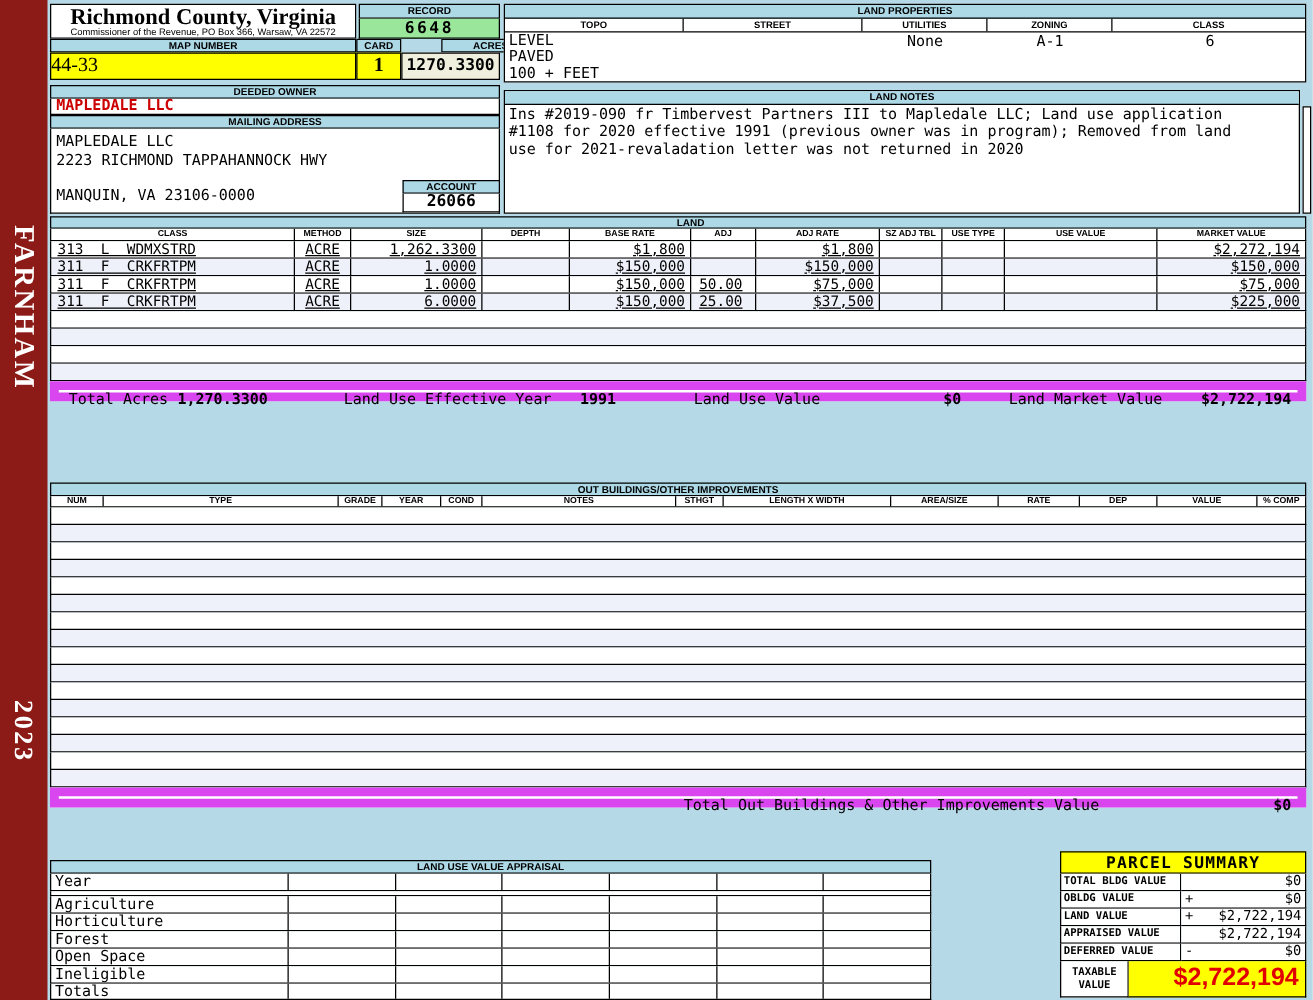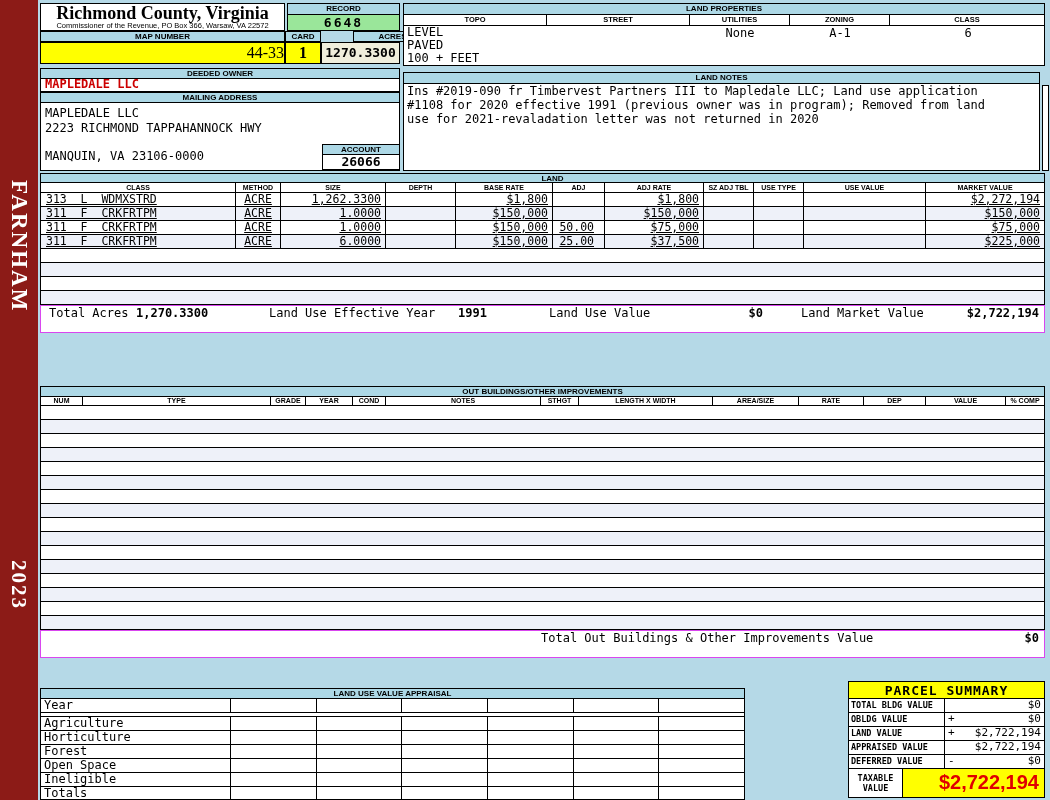--- a/index.html
+++ b/index.html
@@ -24,21 +24,21 @@
 
   #record-box { position:absolute; left:287px; top:3px; width:113px; height:28px; }
   #record-head { height:12px; line-height:10px; }
   #record-val { height:16px; background:#9ae69a; border:1px solid #000; border-top:none; text-align:center;
                 font:bold 13px "DejaVu Sans Mono",monospace; line-height:15px; letter-spacing:2px; }
 
   #mapnum-head { left:40px; top:31px; width:245px; height:11px; line-height:10px; }
   #card-head   { left:285px; top:31px; width:36px; height:11px; line-height:10px; }
   #acres-head  { left:321px; top:31px; width:79px; height:11px; line-height:10px;margin-left:32px; }
   #mapnum-val { left:40px; top:42px; width:245px; height:22px; background:#ffff00; border:1px solid #000;
-                font-family:"Liberation Serif",serif; font-size:16px; text-align:right; line-height:20px; }
+                font-family:"Liberation Serif",serif; font-size:16px; text-align:left; line-height:20px; }
   #card-val   { left:285px; top:42px; width:36px; height:22px; background:#ffff00; border:1px solid #000;
                 font-family:"Liberation Serif",serif; font-weight:bold; font-size:16px; text-align:center; line-height:20px; }
   #acres-val  { left:321px; top:42px; width:79px; height:22px; background:#f0eedc; border:1px solid #000;
                 font:bold 13px "DejaVu Sans Mono",monospace; text-align:center; line-height:20px; }
 
   
   #owner-band { left:40px; top:68px; width:360px; height:11px; line-height:10px; }
   #owner-name { left:40px; top:79px; width:360px; height:13px; background:#fff; border:1px solid #000; border-top:none;
                 color:#cc0000; font:bold 12px "DejaVu Sans Mono",monospace; line-height:11px; padding-left:4px; }
   #mail-band  { left:40px; top:92px; width:360px; height:11px; line-height:10px; }
@@ -82,21 +82,21 @@
           font:11.5px "DejaVu Sans Mono",monospace; line-height:12px; }
   .drow.alt { background:#eef1f9; }
   .drow > div { border-right:1px solid #000; overflow:hidden; white-space:pre;text-decoration:underline; }
   .drow > div:last-child { border-right:none; }
   .cell-l { text-align:left; padding-left:5px; }
   .cell-c { text-align:center; }
   .cell-r { text-align:right; padding-right:4px; }
   .cell-r2 { text-align:right; padding-right:10px; }
   .erow { height:14px; background:#fff; border-bottom:1px solid #000; border-left:1px solid #000; border-right:1px solid #000; }
   .erow.alt { background:#eef1f9; }
-  .total-row { position:relative; height:28px; background:#fff; border:1px solid #d946ef;
+  .total-row { position:relative; height:16px; background:#fff; border:7px solid #d946ef;
                font:12px "DejaVu Sans Mono",monospace; line-height:14px; }
   .total-row span { position:absolute; white-space:pre; }
   #ta-label{left:8px;} #ta-val{left:95px;font-weight:bold;} #ey-label{left:228px;} #ey-val{left:417px;font-weight:bold;}
   #uv-label{left:508px;} #uv-val{left:660px;width:62px;text-align:right;font-weight:bold;}
   #mv-label{left:760px;} #mv-val{right:5px;font-weight:bold;}
 
   
   #ob-box { left:40px; top:386px; width:1005px; }
   #ob-band { height:11px; line-height:10px; }
   #ob-head { height:9px; }

